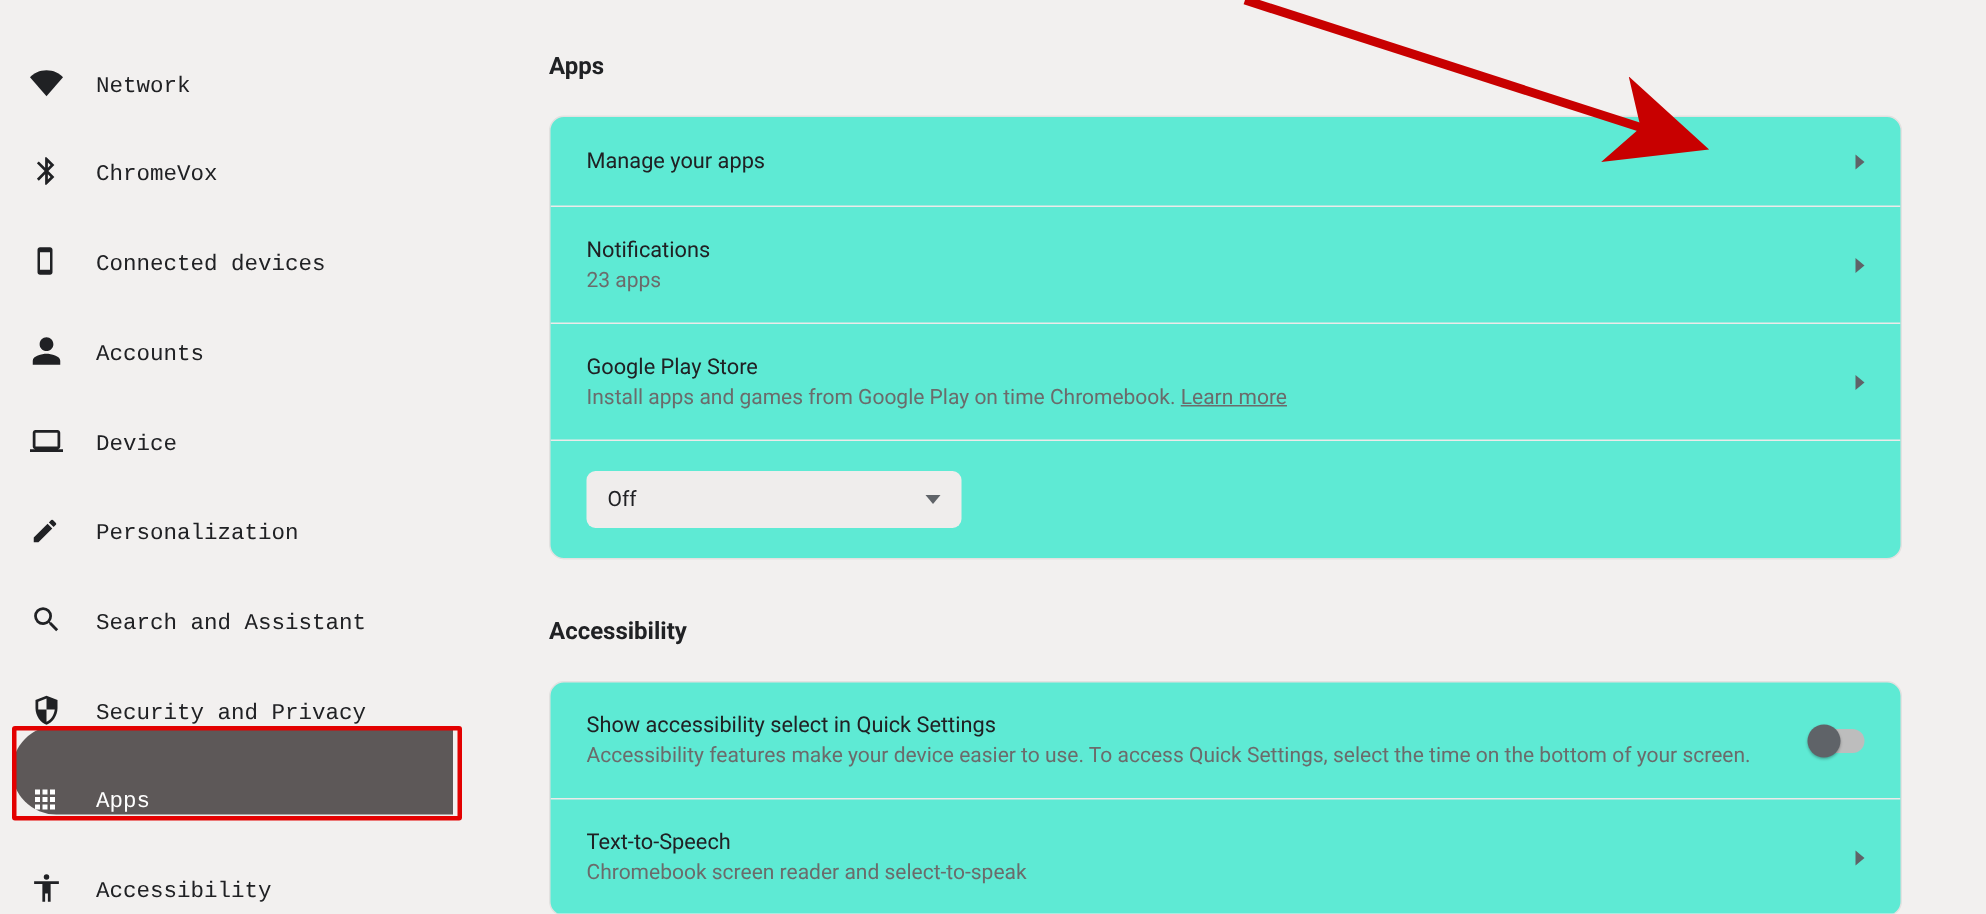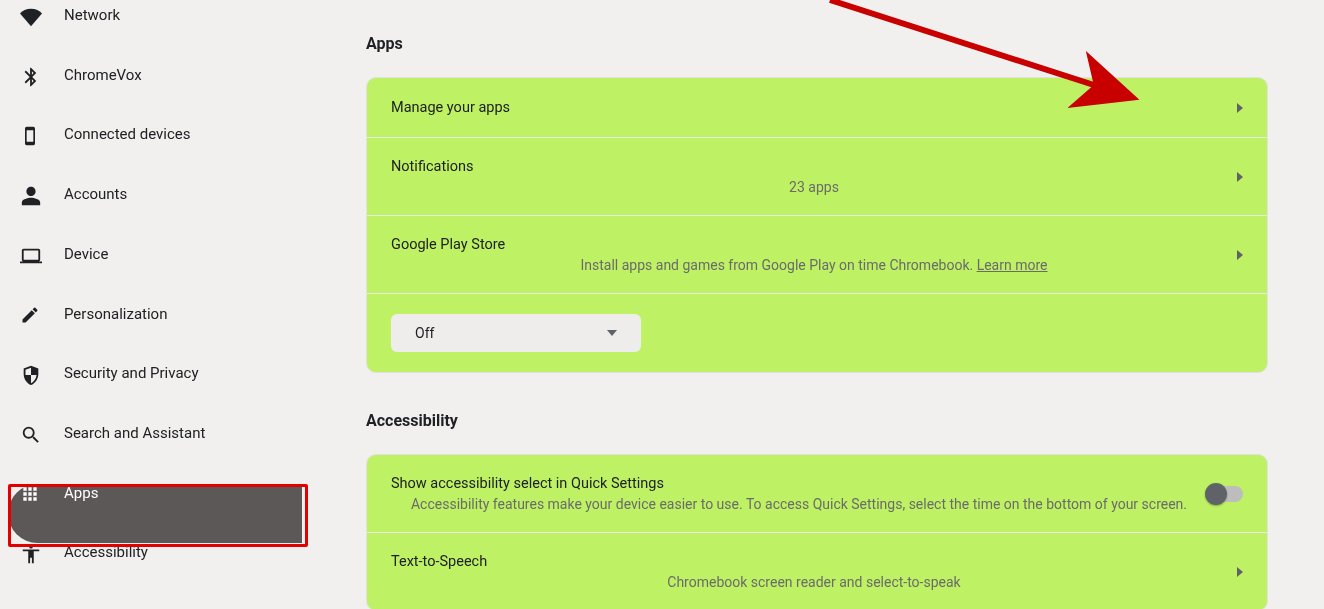--- a/index.html
+++ b/index.html
@@ -19,25 +19,26 @@
   
   .sidebar {
     width: 310px;
     padding: 6px 8px 6px 8px;
     display: flex;
     flex-direction: column;
     gap: 0;
   }
   .side-item {
     display: flex;
-    align-items: flex-start;
+    align-items: flex-end;
     height: 61px;
     padding-left: 12px;
     border-radius: 32px 0 0 32px;
     cursor: pointer;
+    font-family: Liberation Mono, monospace;
   }
   .side-item .icon-wrap {
     width: 44px;
     display: flex;
     justify-content: flex-start;
     align-items: center;
   }
   .side-item .label {
     font-size: 15px;
     color: #202124;
@@ -65,53 +66,53 @@
     padding: 28px 56px 0 56px;
     position: relative;
   }
   .section-title {
     font-size: 16px;
     color: #202124;
     margin-bottom: 24px;
     margin-top: 6px;
   }
   .card {
-    background: #bef264;
+    background: #5eead4;
     border: 1px solid #e3e1e0;
     border-radius: 10px;
     overflow: hidden;
     margin-bottom: 38px;
   }
   .row {
     display: flex;
     align-items: center;
     padding: 20px 24px;
     border-bottom: 1px solid #eceae9;
     min-height: 60px;
     cursor: pointer;
   }
   .row:last-child { border-bottom: none; }
   .row .text { flex: 1; }
   .row .title { font-size: 14.5px; color: #202124; }
-  .row .subtitle { font-size: 14px; color: #6b6b6b; margin-top: 4px; text-align: center; }
+  .row .subtitle { font-size: 14px; color: #6b6b6b; margin-top: 4px; }
   .row .subtitle a { color: #6b6b6b; text-decoration: underline; }
   .chevron {
     width: 0; height: 0;
     border-top: 5px solid transparent;
     border-bottom: 5px solid transparent;
     border-left: 6px solid #5f6368;
   }
   .dropdown {
     background: #efedec;
     border-radius: 6px;
     height: 38px;
     min-width: 250px;
     display: flex;
     align-items: center;
-    padding: 0 24px;
+    padding: 0 14px;
     justify-content: space-between;
     cursor: pointer;
   }
   .dropdown .dd-label { font-size: 14px; color: #202124; }
   .dd-caret {
     width: 0; height: 0;
     border-left: 5px solid transparent;
     border-right: 5px solid transparent;
     border-top: 6px solid #5f6368;
   }
@@ -196,33 +197,33 @@
         <svg class="gicon" width="20" height="20" viewBox="0 0 24 24">
             <path d="M3 17.25V21h3.75L17.81 9.94l-3.75-3.75L3 17.25zM20.71 7.04a1 1 0 0 0 0-1.41l-2.34-2.34a1 1 0 0 0-1.41 0l-1.83 1.83 3.75 3.75 1.83-1.83z"></path>
           </svg>
       </span>
       <span class="label">Personalization</span>
     </div>
 
     <div class="side-item">
       <span class="icon-wrap">
         <svg class="gicon" width="22" height="22" viewBox="0 0 24 24">
+            <path d="M15.5 14h-.79l-.28-.27A6.471 6.471 0 0 0 16 9.5 6.5 6.5 0 1 0 9.5 16c1.61 0 3.09-.59 4.23-1.57l.27.28v.79l5 4.99L20.49 19l-4.99-5zM9.5 14A4.5 4.5 0 1 1 14 9.5 4.5 4.5 0 0 1 9.5 14z"></path>
+          </svg>
+      </span>
+      <span class="label">Search and Assistant</span>
+    </div>
+
+    <div class="side-item">
+      <span class="icon-wrap">
+        <svg class="gicon" width="22" height="22" viewBox="0 0 24 24">
             <path d="M12 2 4 5v6c0 5.55 3.84 10.74 8 12 4.16-1.26 8-6.45 8-12V5l-8-3zm0 10h6c-.47 4.11-3.03 7.78-6 8.93V12H6V6.3l6-2.25V12z"></path>
           </svg>
       </span>
       <span class="label">Security and Privacy</span>
-    </div>
-
-    <div class="side-item">
-      <span class="icon-wrap">
-        <svg class="gicon" width="22" height="22" viewBox="0 0 24 24">
-            <path d="M15.5 14h-.79l-.28-.27A6.471 6.471 0 0 0 16 9.5 6.5 6.5 0 1 0 9.5 16c1.61 0 3.09-.59 4.23-1.57l.27.28v.79l5 4.99L20.49 19l-4.99-5zM9.5 14A4.5 4.5 0 1 1 14 9.5 4.5 4.5 0 0 1 9.5 14z"></path>
-          </svg>
-      </span>
-      <span class="label">Search and Assistant</span>
     </div>
 
     <div class="side-item active">
       <span class="icon-wrap">
         <svg class="gicon" width="20" height="20" viewBox="0 0 24 24">
             <path d="M4 4h4v4H4zM10 4h4v4h-4zM16 4h4v4h-4zM4 10h4v4H4zM10 10h4v4h-4zM16 10h4v4h-4zM4 16h4v4H4zM10 16h4v4h-4zM16 16h4v4h-4z"></path>
           </svg>
       </span>
       <span class="label">Apps</span>
     </div>

